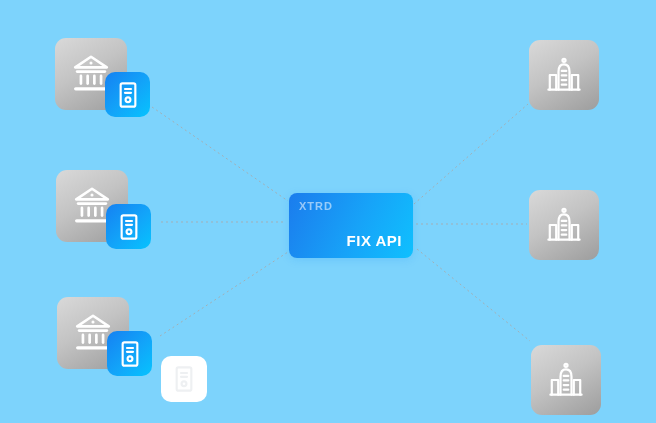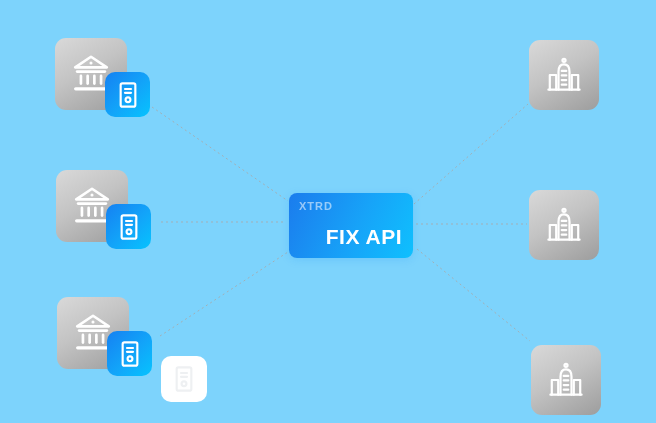--- a/index.html
+++ b/index.html
@@ -79,21 +79,21 @@
     left: 10px;
     font-size: 11px;
     font-weight: bold;
     letter-spacing: 1px;
     color: rgba(255, 255, 255, 0.55);
   }
   .center-label {
     position: absolute;
     right: 11px;
     bottom: 9px;
-    font-size: 21px;
+    font-size: 15px;
     font-weight: bold;
     color: #ffffff;
     letter-spacing: 0.5px;
   }
   .icon { display: block; }
   
   #bank-1 { left: 55px;  top: 38px;  }
   #bank-2 { left: 56px;  top: 170px; }
   #bank-3 { left: 57px;  top: 297px; }
   #exchange-1 { left: 529px; top: 40px;  }

